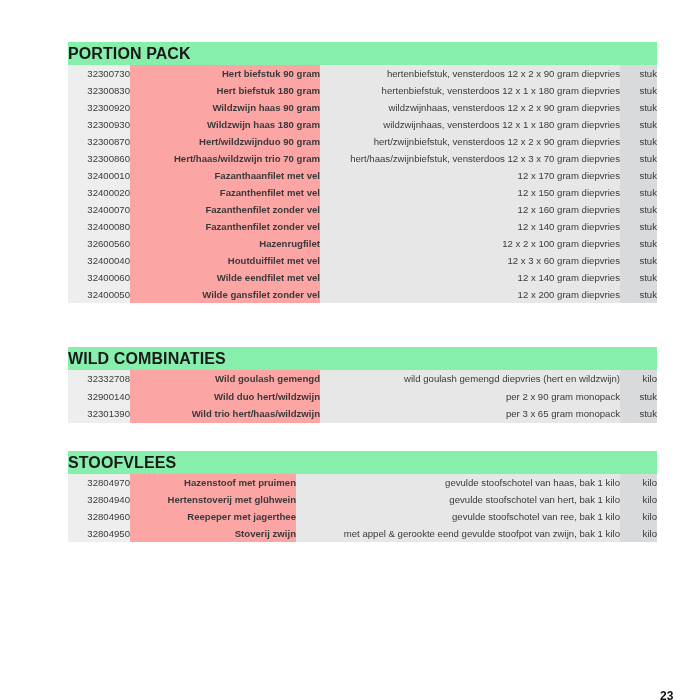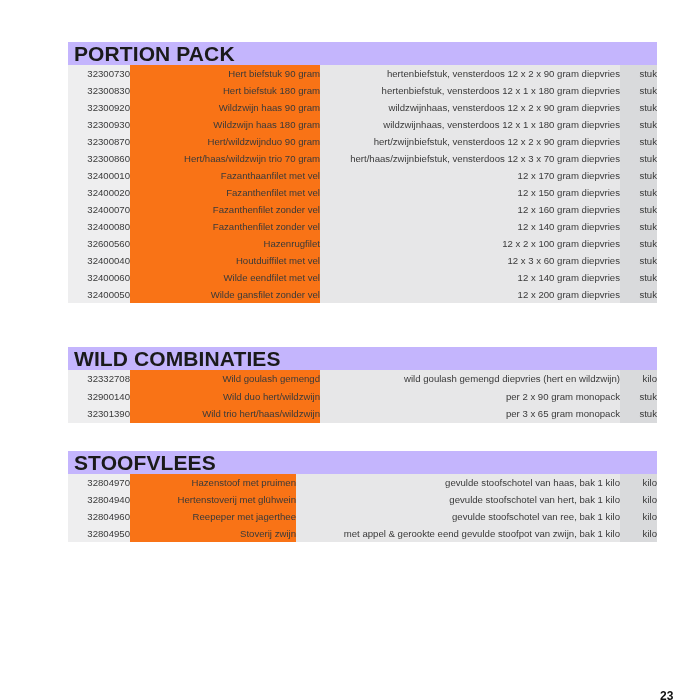--- a/index.html
+++ b/index.html
@@ -2,31 +2,31 @@
 <html><head>
 <meta charset="utf-8">
 <style>
   html, body { margin: 0; padding: 0; }
   body {
     width: 700px; height: 700px; background: #ffffff; position: relative;
     font-family: "Liberation Sans", sans-serif; color: #333333; overflow: hidden;
   }
   .section { position: absolute; left: 68px; width: 589px; }
   .section-header {
-    background: #c4b5fd; height: 23px; line-height: 24px;
-    font-weight: bold; font-size: 21px; color: #1a1a1a; padding-left: 6px;
+    background: #86efac; height: 23px; line-height: 24px;
+    font-weight: bold; font-size: 16px; color: #1a1a1a; 
     letter-spacing: 0.1px;
   }
   table { border-collapse: collapse; width: 100%; table-layout: fixed; text-align: right; }
   td {
     font-size: 9.6px; height: 17px; padding: 0 0 0 6px; white-space: nowrap;
     overflow: hidden; color: #3a3a3a; vertical-align: middle;
   }
   td.code { background: #eeeeef; }
-  td.name { background: #f97316; }
+  td.name { background: #fca5a5; font-weight: bold; }
   td.desc { background: #e7e7e8; }
   td.unit { background: #d9dadc; padding-left: 6px; }
   #portion { top: 42px; }
   #wild { top: 347px; }
   #wild td { height: 17.5px; }
   #stoof { top: 451px; }
   .page-number {
     position: absolute; left: 660px; top: 689px; font-weight: bold;
     font-size: 12px; color: #111;
   }

